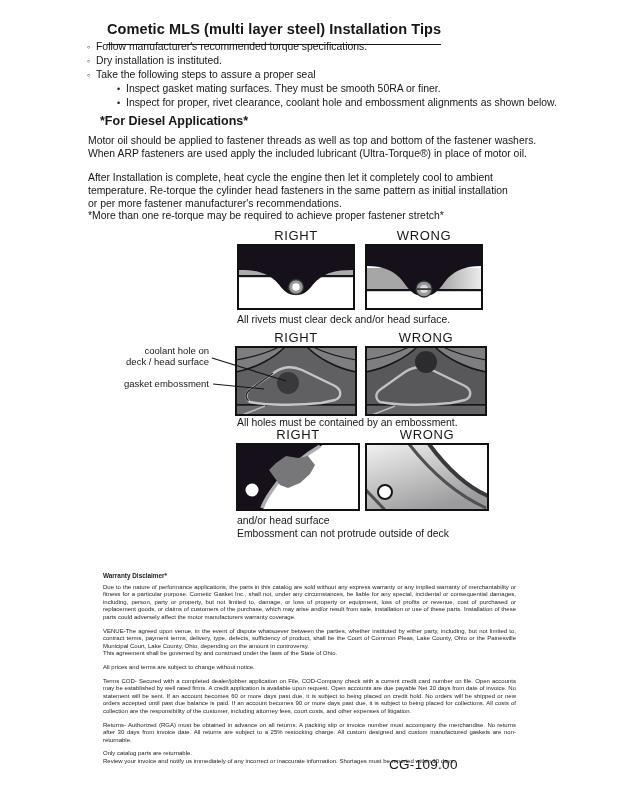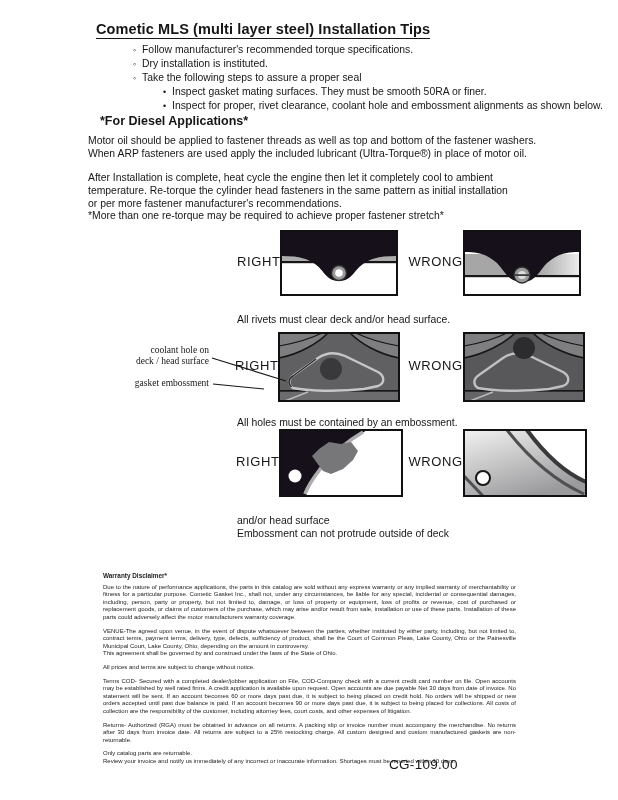--- a/index.html
+++ b/index.html
@@ -1,33 +1,33 @@
 <!DOCTYPE html>
 <html><head>
 <meta charset="utf-8">
 <style>
   html,body{margin:0;padding:0;background:#fff;}
   .page{position:relative;width:618px;height:800px;background:#ffffff;
         font-family:"Liberation Sans","DejaVu Sans",sans-serif;color:#161616;overflow:hidden;}
   .abs{position:absolute;}
-  .title{left:96px;top:21px;font-size:14.5px;font-weight:bold;letter-spacing:.1px;
-         border-bottom:1.7px solid #161616;padding-bottom:1px;white-space:nowrap;}
+  .title{left:107px;top:21px;font-size:14.5px;font-weight:bold;letter-spacing:.1px;
+         border-bottom:1.7px solid #161616;padding-bottom:7px;white-space:nowrap;}
   .tips{left:87px;top:41px;font-size:10.4px;}
-  .b{height:14px;line-height:18px;white-space:nowrap;margin-left:46px;}
+  .b{height:14px;line-height:12px;white-space:nowrap;}
   .b .mk{display:inline-block;width:9px;font-size:9px;vertical-align:top;}
   .l2{padding-left:30px;}
   .h2{left:100px;top:114px;font-size:12.5px;font-weight:bold;white-space:nowrap;}
   .para{left:88px;font-size:10.4px;line-height:13px;white-space:nowrap;}
   .figrow{display:flex;}
-  .fig{display:flex;flex-direction:row;align-items:center;}
+  .fig{display:flex;flex-direction:column;align-items:center;}
   .figlabel{font-size:13px;line-height:12px;letter-spacing:.6px;margin-bottom:2px;}
   .fig svg{display:block;}
   .caption{font-size:10.4px;line-height:12.5px;white-space:nowrap;}
   .cap3{white-space:normal;width:250px;}
-  .ann{text-align:right;font-size:9.5px;line-height:11px;width:106px;left:103px;font-family:Liberation Serif, serif;}
+  .ann{text-align:right;font-size:9.5px;line-height:11px;width:106px;left:103px;}
   .legal{left:103px;top:572px;width:413px;font-size:6px;line-height:7.6px;color:#222;}
   .legal .lh{font-size:6.4px;font-weight:bold;margin:0 0 4px 0;}
   .legal p{margin:0;text-align:justify;}
   .legal .blk{margin-bottom:6px;}
   .pageno{left:389px;top:757px;font-size:13.5px;letter-spacing:.3px;}
   .leader{left:0;top:0;pointer-events:none;}
 </style>
 </head>
 <body>
 

